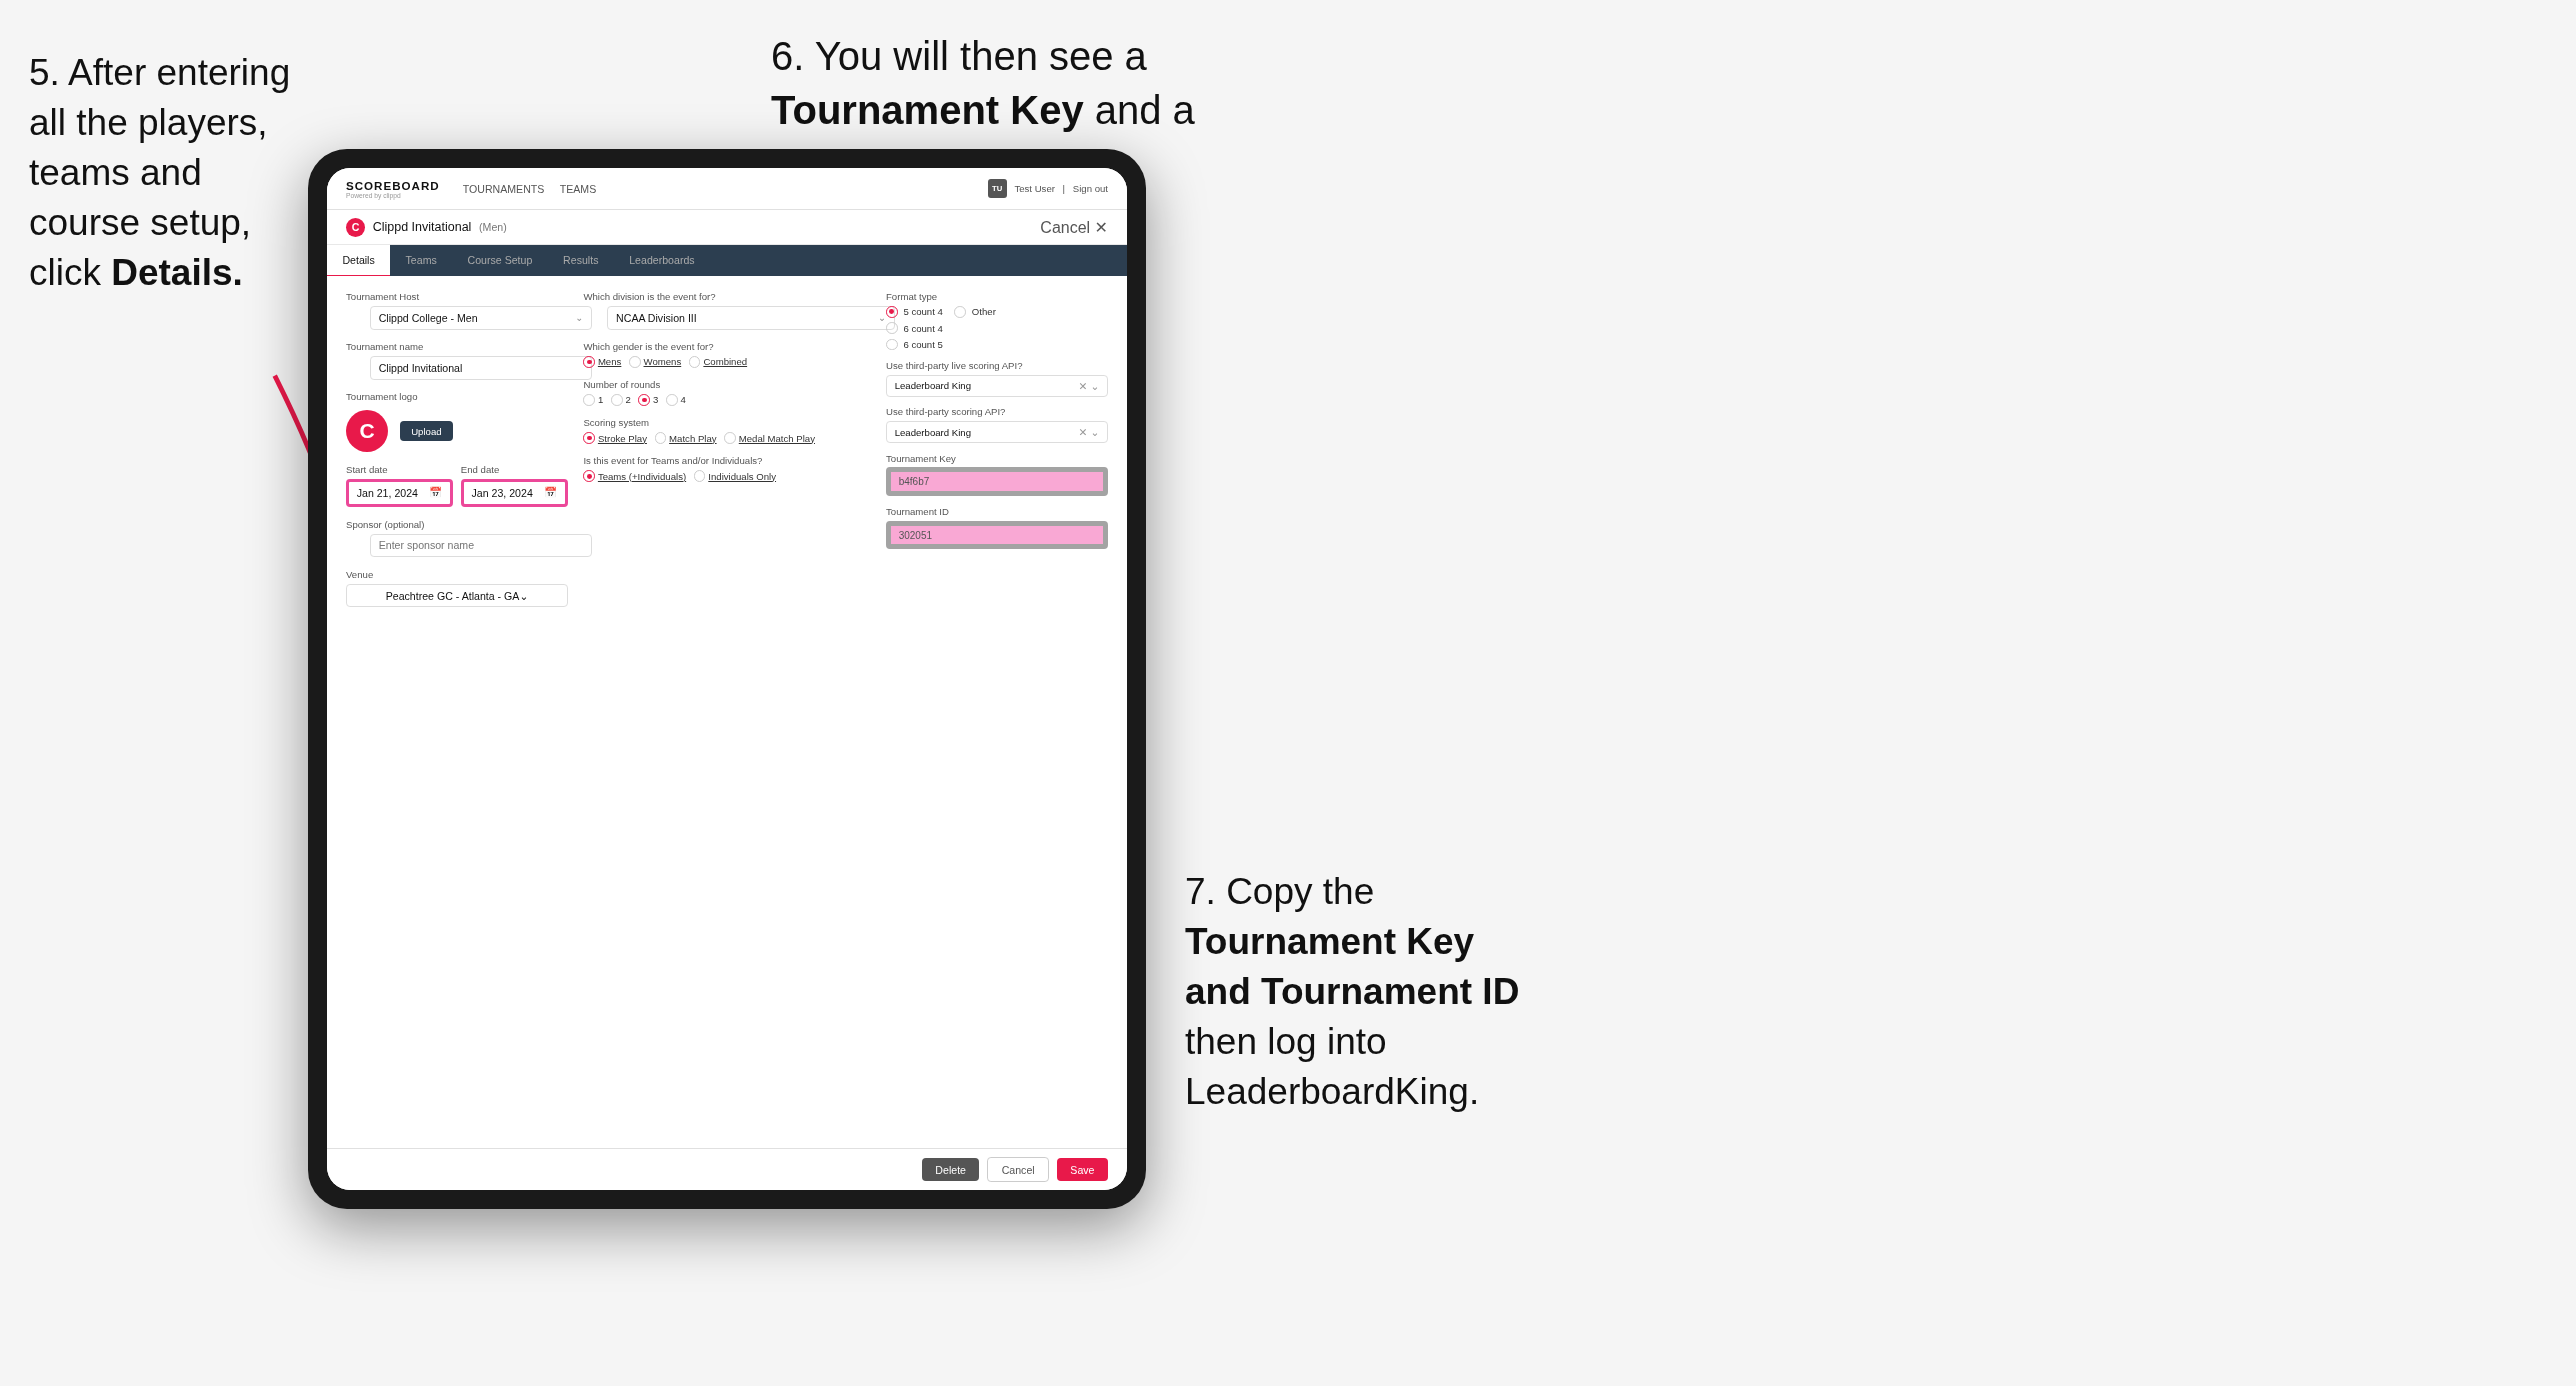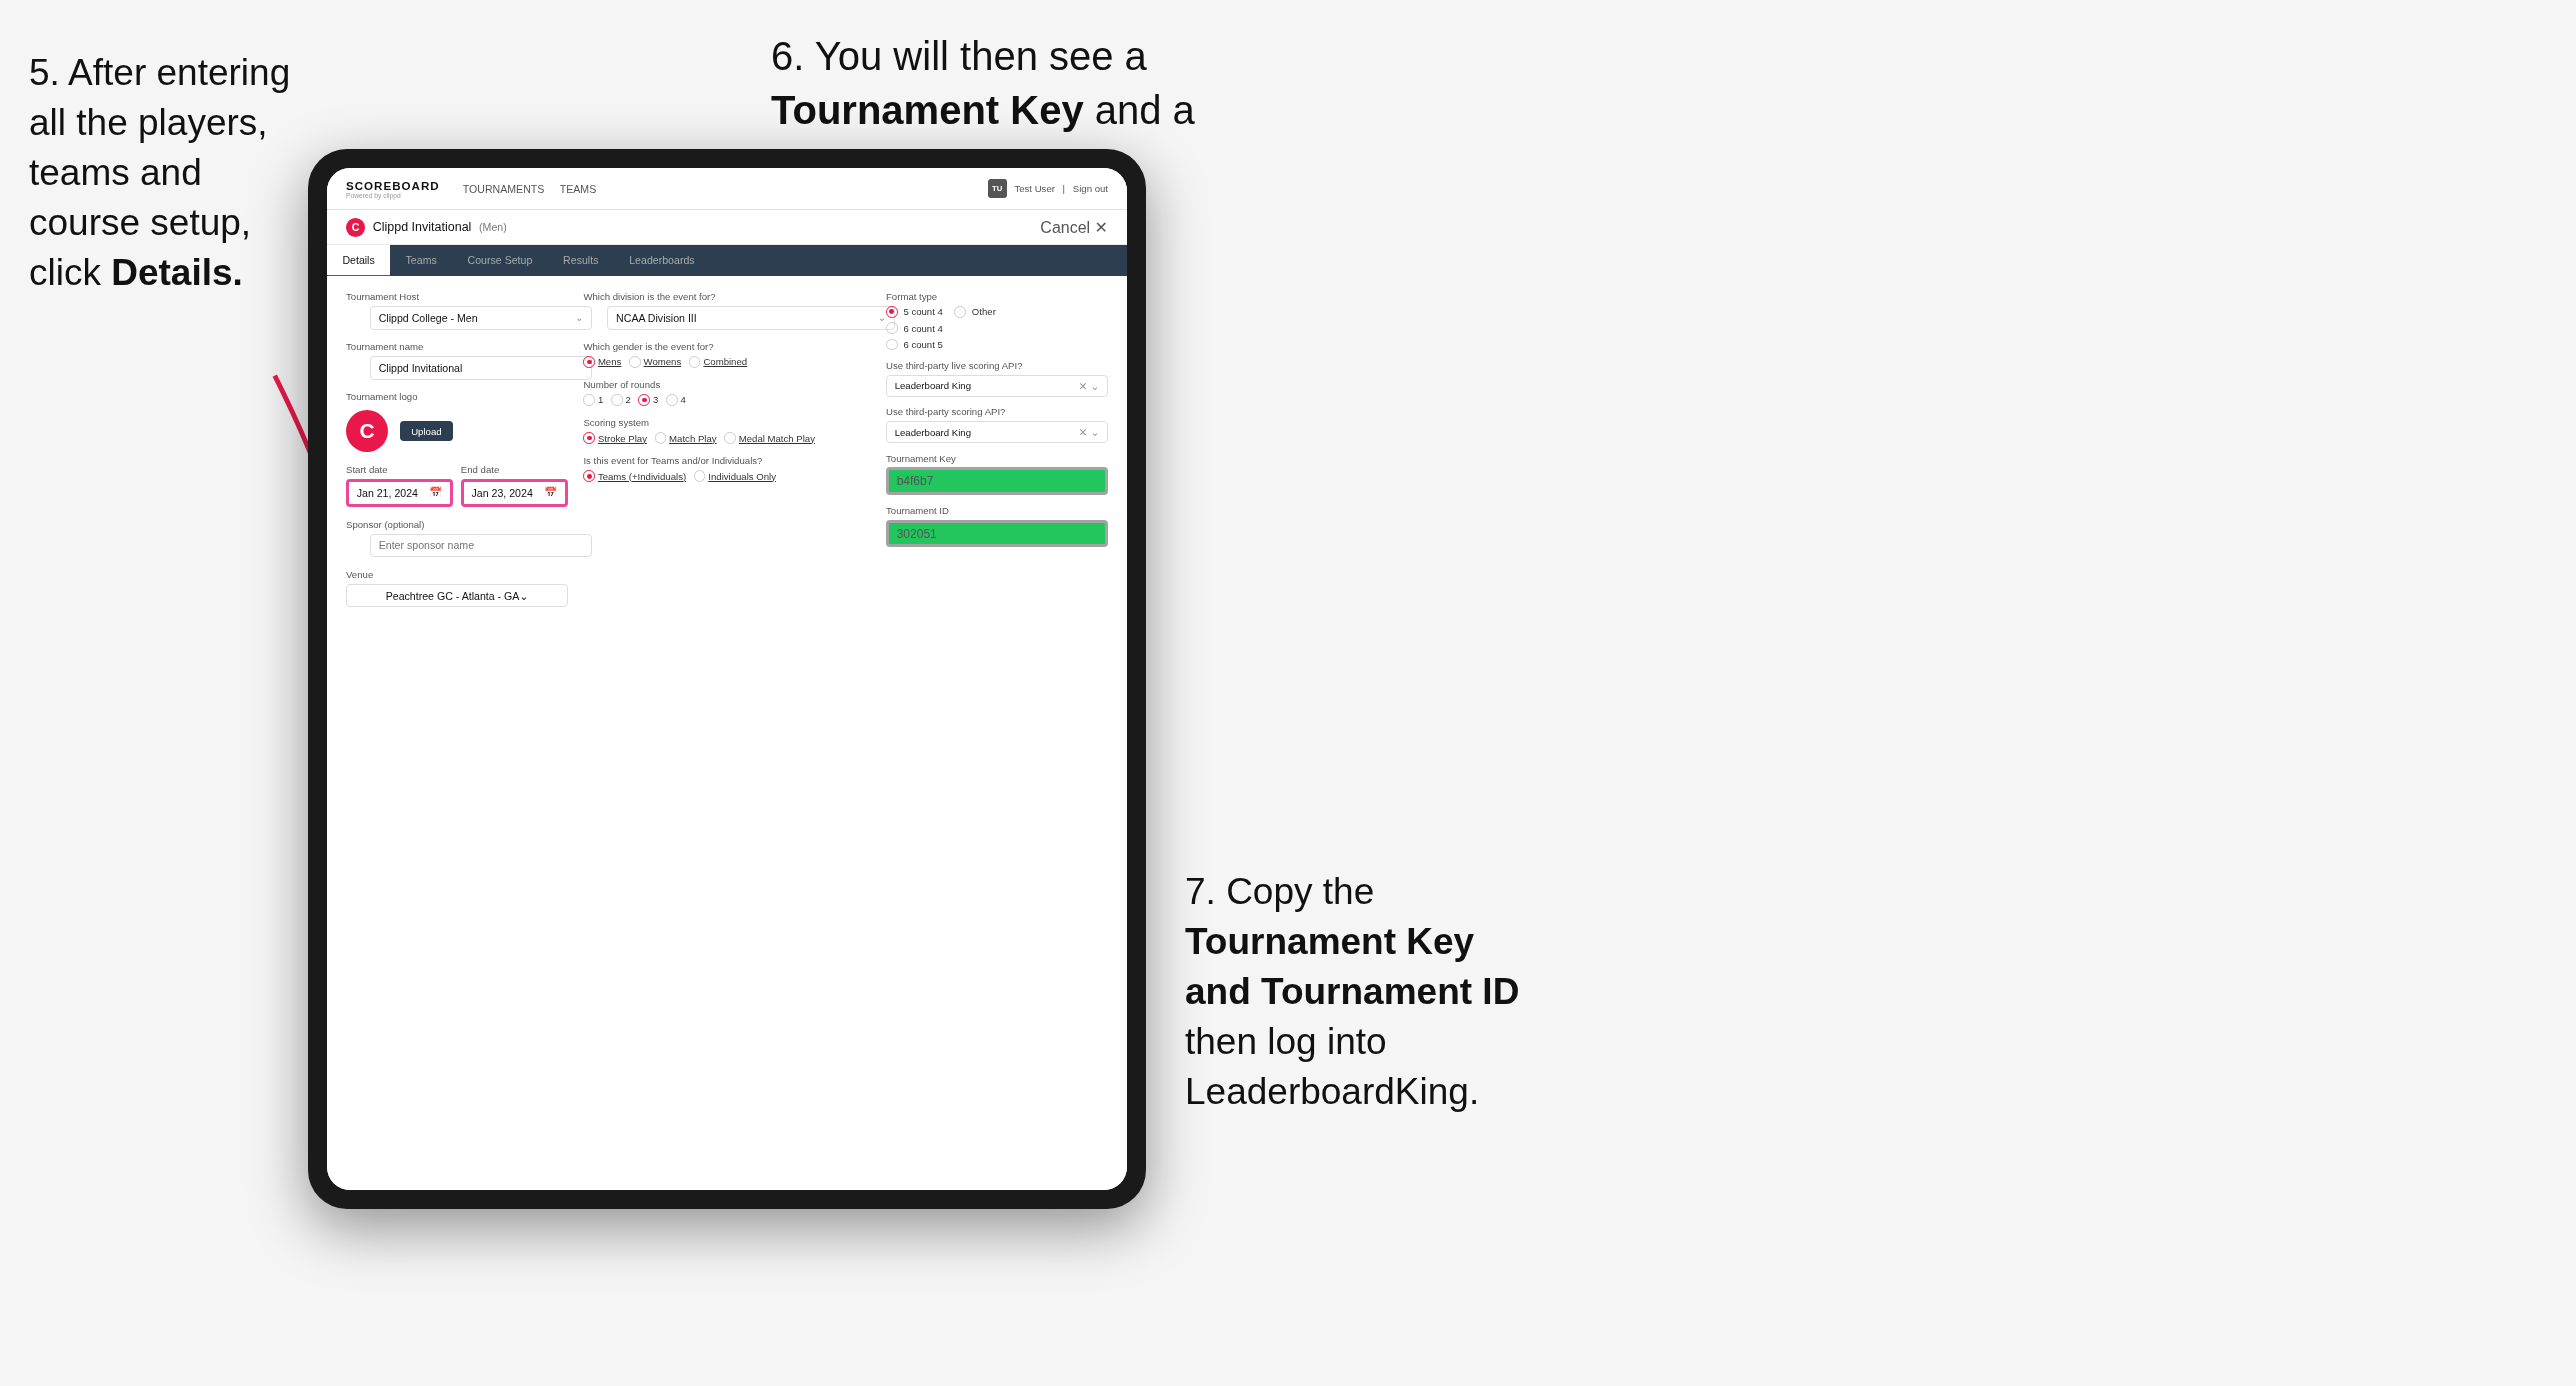--- a/index.html
+++ b/index.html
@@ -385,26 +385,26 @@
       justify-content: space-between;
       width: 100%;
     }
 
     .dropdown-x .x-btn {
       font-size: 10.6px;
       color: #999;
     }
 
     .small-field {
-      border: 3px solid #a3a3a3;
+      border: 5px solid #a3a3a3;
       border-radius: 3.9px;
       padding: 3.9px 7.7px;
-      font-size: 12px;
+      font-size: 10px;
       color: #555;
-      background: #22c55e;
+      background: #f9a8d4;
     }
 
     
     .footer {
       background: #fff;
       border-top: 1px solid #e0e0e0;
       padding: 7.7px 19px;
       display: flex;
       align-items: center;
       justify-content: flex-end;
@@ -732,16 +732,21 @@
         </div>
 
         <div class="field-group">
           <span class="field-label">Tournament ID</span>
           <div class="small-field">302051</div>
         </div>
       </div>
 
     </div>
 
+    <div class="footer">
+      <button class="btn-delete">Delete</button>
+      <button class="btn-cancel">Cancel</button>
+      <button class="btn-save">Save</button>
+    </div>
 
   </div>
 </div>
 
 
 </body></html>

